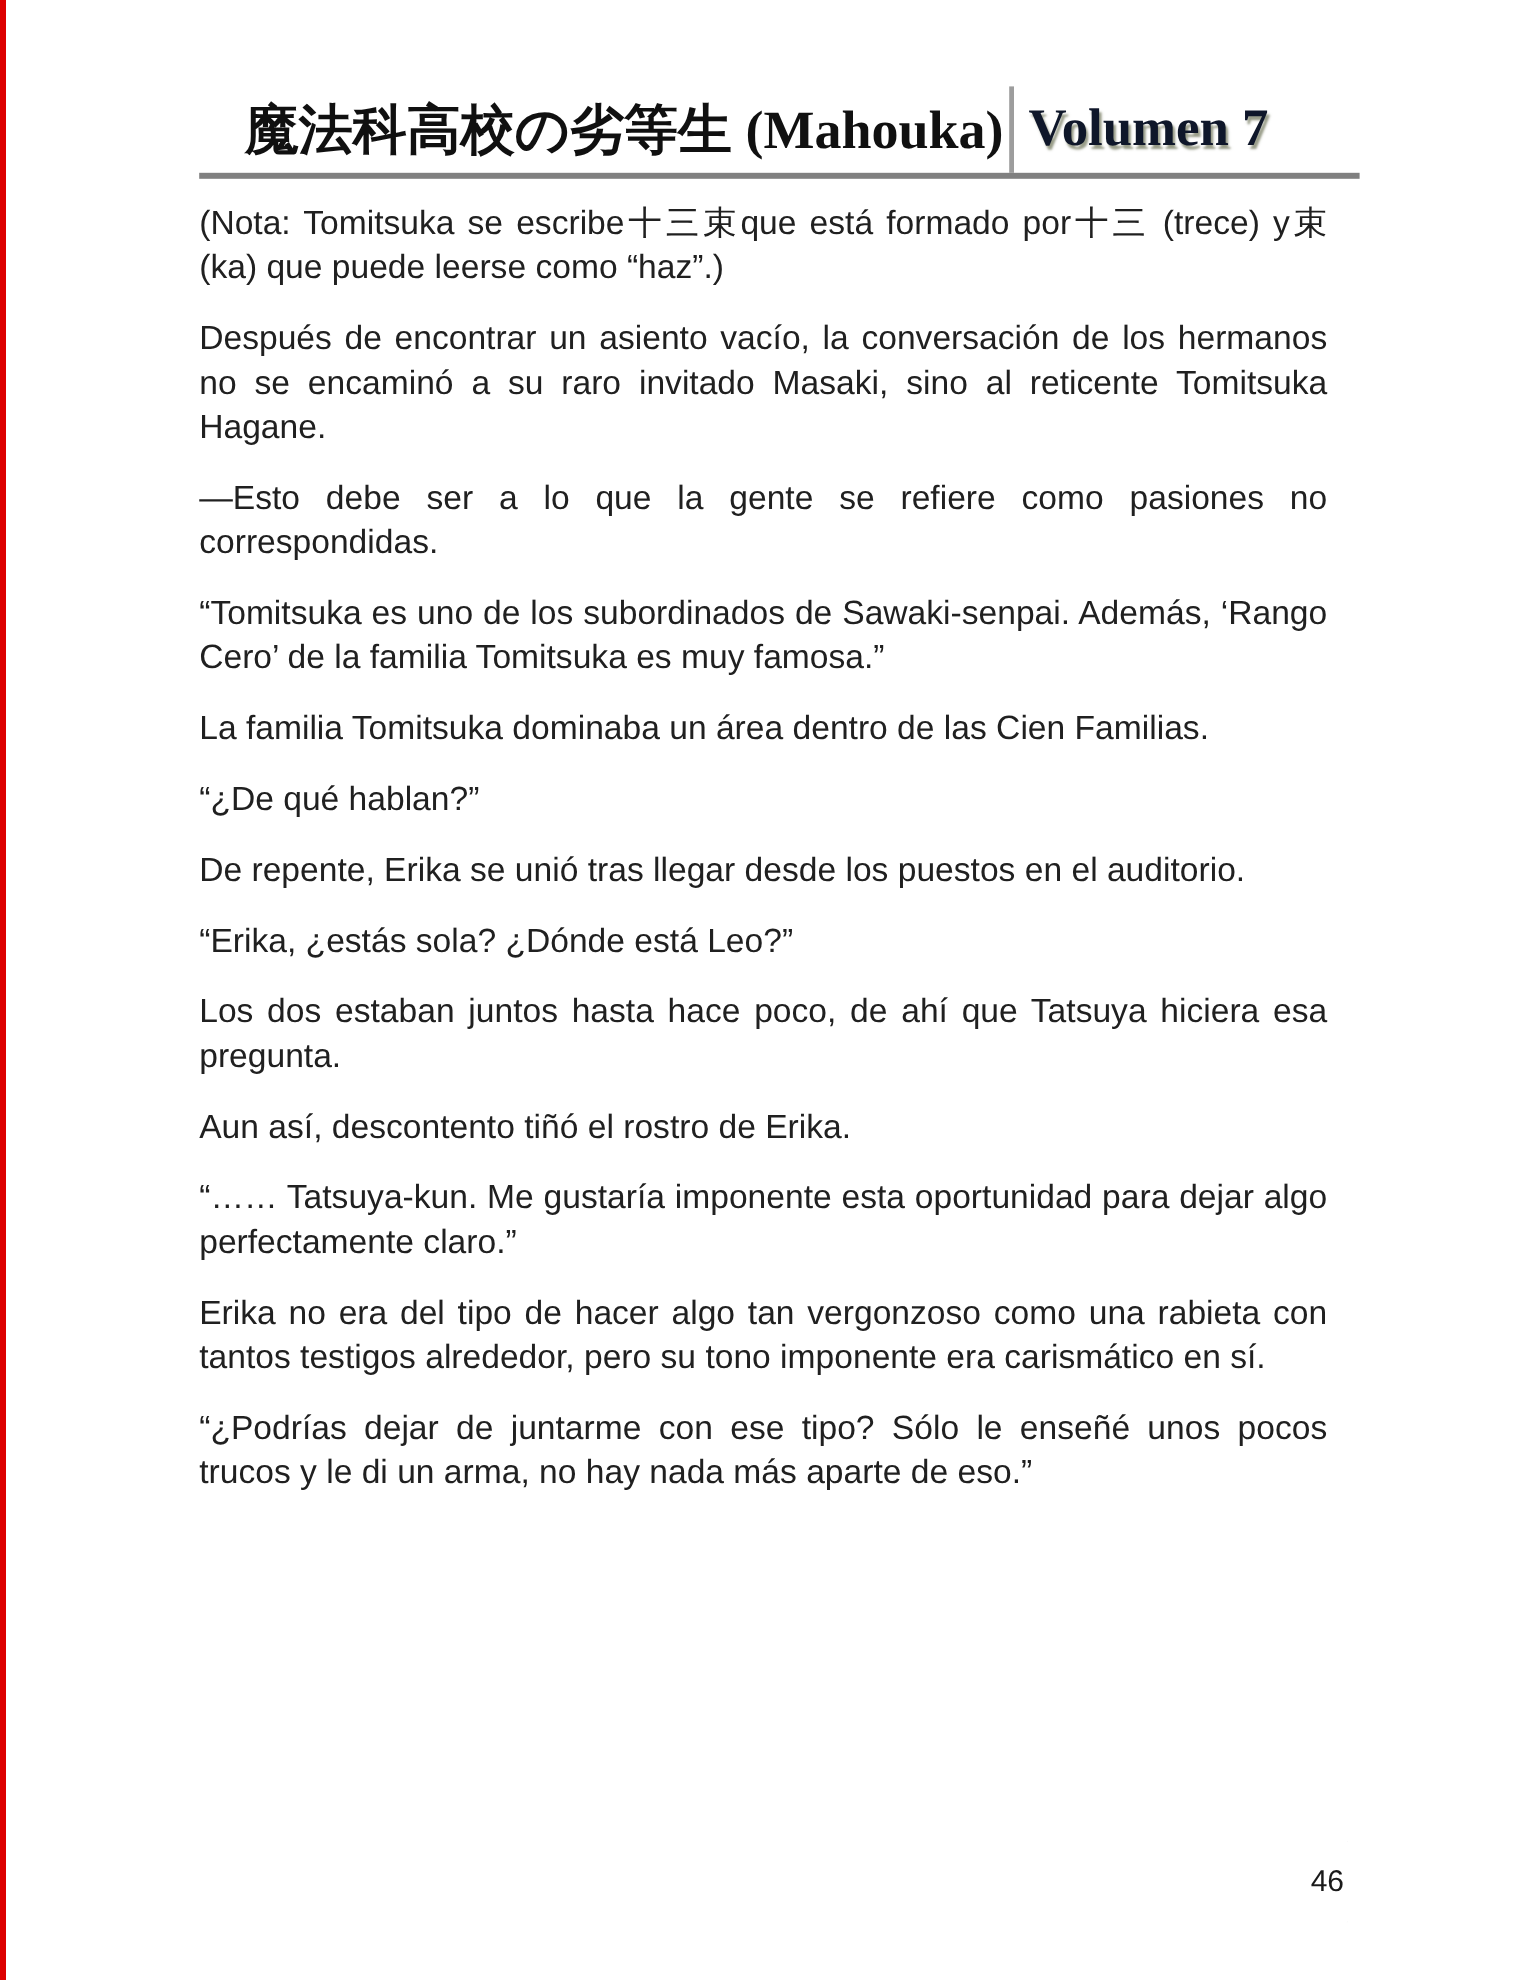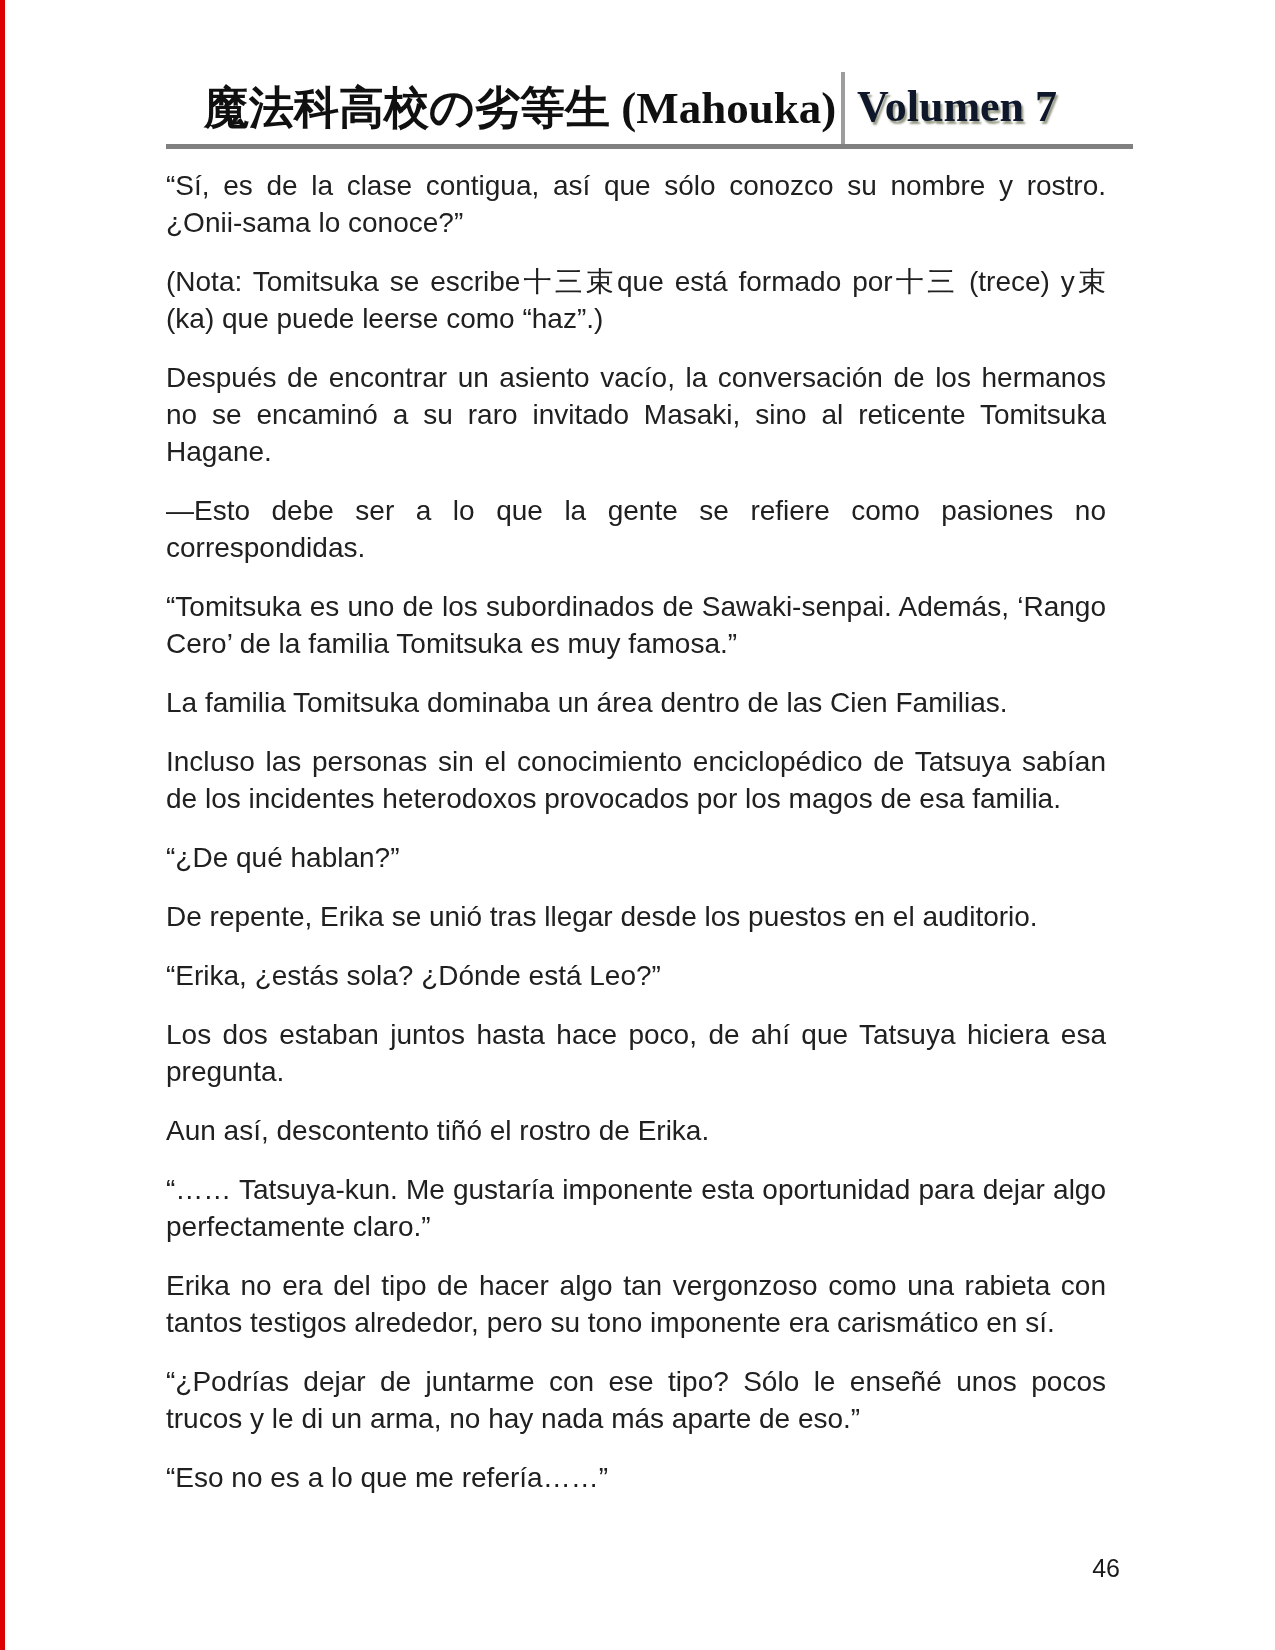--- a/index.html
+++ b/index.html
@@ -66,36 +66,33 @@
 <div class="edge-stripe" style="background: rgb(221, 0, 0);"></div>
 
 <div class="page-header">
   <div class="doc-title">魔法科高校の劣等生 (Mahouka)</div>
   <div class="header-divider"></div>
   <div class="volume-label" style="color: #0f172a;">Volumen 7</div>
   <div class="header-rule"></div>
 </div>
 
 <div class="page-body">
-  <p>“Sí, es de la clase contigua, así que sólo conozco su nombre y rostro. ¿Onii-sama lo conoce?”</p>
   <p>(Nota: Tomitsuka se escribe十三束que está formado por十三 (trece) y束 (ka) que puede leerse como “haz”.)</p>
   <p>Después de encontrar un asiento vacío, la conversación de los hermanos no se encaminó a su raro invitado Masaki, sino al reticente Tomitsuka Hagane.</p>
   <p>—Esto debe ser a lo que la gente se refiere como pasiones no correspondidas.</p>
   <p>“Tomitsuka es uno de los subordinados de Sawaki-senpai. Además, ‘Rango Cero’ de la familia Tomitsuka es muy famosa.”</p>
   <p>La familia Tomitsuka dominaba un área dentro de las Cien Familias.</p>
-  <p>Incluso las personas sin el conocimiento enciclopédico de Tatsuya sabían de los incidentes heterodoxos provocados por los magos de esa familia.</p>
   <p>“¿De qué hablan?”</p>
   <p>De repente, Erika se unió tras llegar desde los puestos en el auditorio.</p>
   <p>“Erika, ¿estás sola? ¿Dónde está Leo?”</p>
   <p>Los dos estaban juntos hasta hace poco, de ahí que Tatsuya hiciera esa pregunta.</p>
   <p>Aun así, descontento tiñó el rostro de Erika.</p>
   <p>“…… Tatsuya-kun. Me gustaría imponente esta oportunidad para dejar algo perfectamente claro.”</p>
   <p>Erika no era del tipo de hacer algo tan vergonzoso como una rabieta con tantos testigos alrededor, pero su tono imponente era carismático en sí.</p>
   <p>“¿Podrías dejar de juntarme con ese tipo? Sólo le enseñé unos pocos trucos y le di un arma, no hay nada más aparte de eso.”</p>
-  <p>“Eso no es a lo que me refería……”</p>
 </div>
 
 <div class="page-footer">
   <div class="footer-line"></div>
   <svg class="bracket-icon" viewBox="0 0 20 66" xmlns="http://www.w3.org/2000/svg">
     <path d="M16,3 C6,14 6,52 16,63" fill="none" stroke="#8f8f8f" stroke-width="4" stroke-linecap="round"></path>
   </svg>
   <div class="page-number">46</div>
   <svg class="bracket-icon" viewBox="0 0 20 66" xmlns="http://www.w3.org/2000/svg">
     <path d="M4,3 C14,14 14,52 4,63" fill="none" stroke="#8f8f8f" stroke-width="4" stroke-linecap="round"></path>

